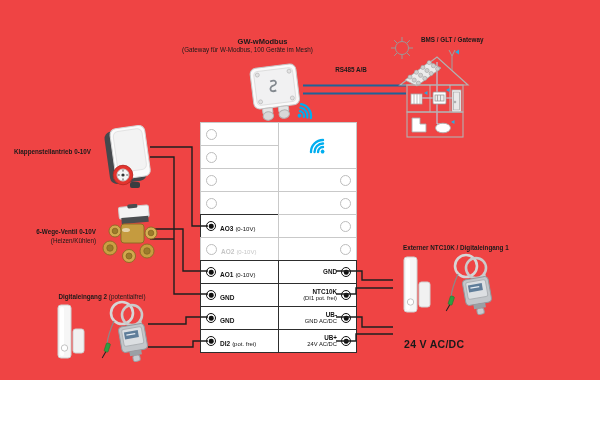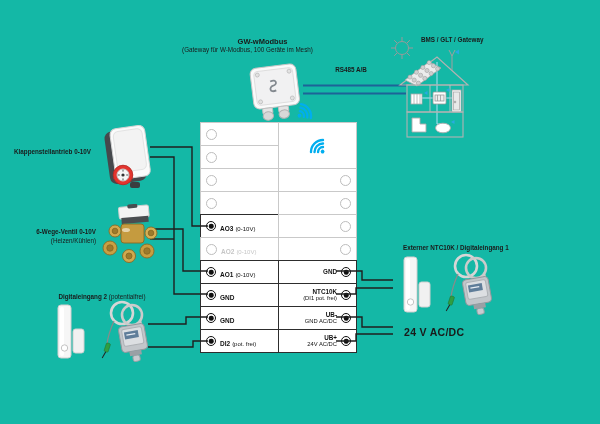--- a/index.html
+++ b/index.html
@@ -1,34 +1,34 @@
 <!DOCTYPE html>
 <html><head>
 <meta charset="utf-8">
 <style>
   html,body{margin:0;padding:0;background:#fff;}
   body{width:600px;height:424px;font-family:"Liberation Sans",sans-serif;color:#111;}
-  #canvas{position:relative;width:600px;height:424px;background:#14b8a6;overflow:hidden;text-decoration:underline;}
+  #canvas{position:relative;width:600px;height:380px;background:#ef4444;overflow:hidden;text-decoration:underline;}
 
   .layer{position:absolute;left:0;top:0;pointer-events:none;}
 
   .lbl{position:absolute;white-space:nowrap;color:#1a1a1a;}
   .gw-name{top:37px;left:155px;width:215px;text-align:center;font-size:7.5px;font-weight:bold;}
   .gw-desc{top:46px;left:140px;width:215px;text-align:center;font-size:6.3px;}
   .rs485{top:66px;left:303px;width:96px;text-align:center;font-size:6.3px;font-weight:bold;}
   .wmodbus{top:109px;left:290px;width:86px;text-align:center;font-size:10.5px;font-weight:bold;letter-spacing:.2px;}
   .bms{top:36px;left:421px;font-size:6.3px;font-weight:bold;}
   .damper-lbl{top:148px;left:14px;font-size:6.3px;font-weight:bold;}
   .valve-lbl{top:227px;left:16px;width:80px;text-align:right;font-size:6.3px;line-height:9px;}
   .valve-lbl .b1{font-weight:bold;display:block;}
   .valve-lbl .b2{display:block;}
   .di2-lbl{top:293px;left:52px;width:100px;text-align:center;font-size:6.3px;}
   .di2-lbl b{font-weight:bold;}
   .ntc-lbl{top:244px;left:403px;font-size:6.3px;font-weight:bold;}
-  .power-lbl{top:326px;left:404px;font-size:10.5px;font-weight:bold;letter-spacing:.3px;}
+  .power-lbl{top:338px;left:404px;font-size:10.5px;font-weight:bold;letter-spacing:.3px;}
 
   
   #tblock{position:absolute;left:200px;top:122px;width:157px;height:232px;}
   .cell{position:absolute;box-sizing:border-box;background:#fff;display:flex;align-items:center;gap:4px;padding:0 5px;}
   .cell.light{border:1px solid #c9c9c9;}
   .cell.dark{border:1.5px solid #2d2d2d;}
   .cell.rcell{justify-content:flex-end;}
   .ring{width:8px;height:8px;border:1.7px solid #101010;border-radius:50%;position:relative;flex:0 0 auto;}
   .ring::after{content:"";position:absolute;left:50%;top:50%;transform:translate(-50%,-50%);width:4.5px;height:4.5px;background:#101010;border-radius:50%;}
   .ering{width:9px;height:9px;border:1.1px solid #bdbdbd;border-radius:50%;flex:0 0 auto;}

